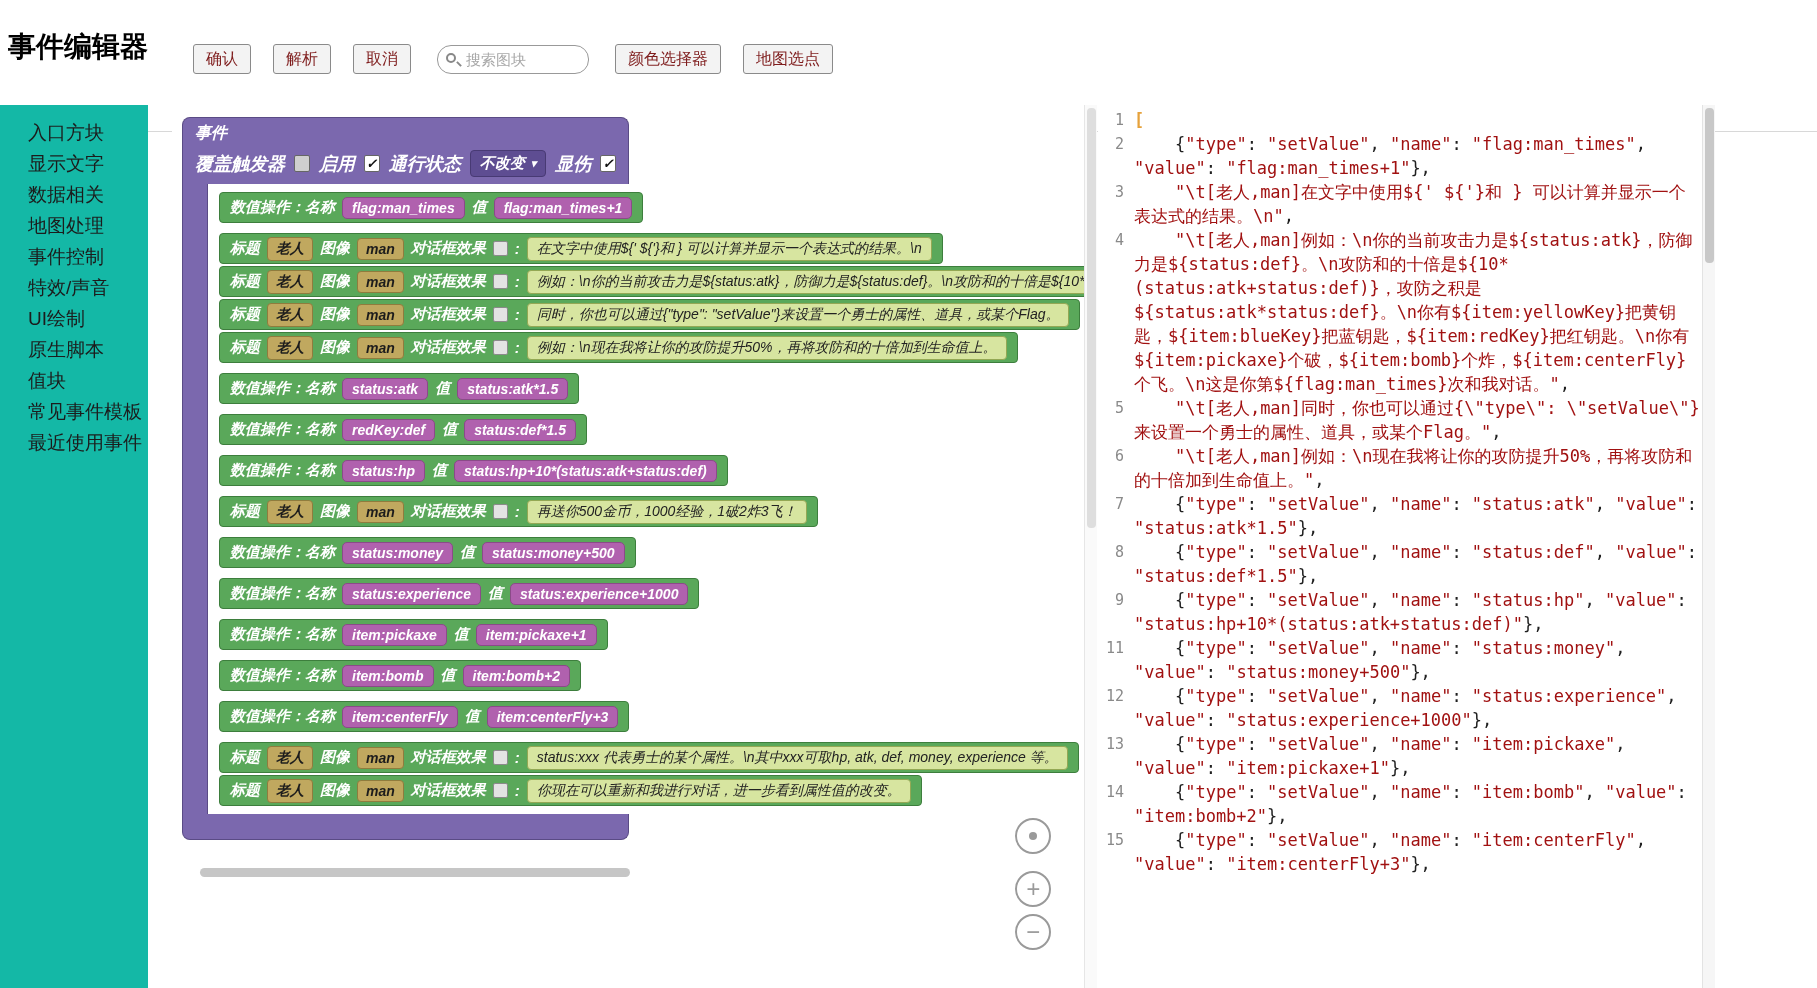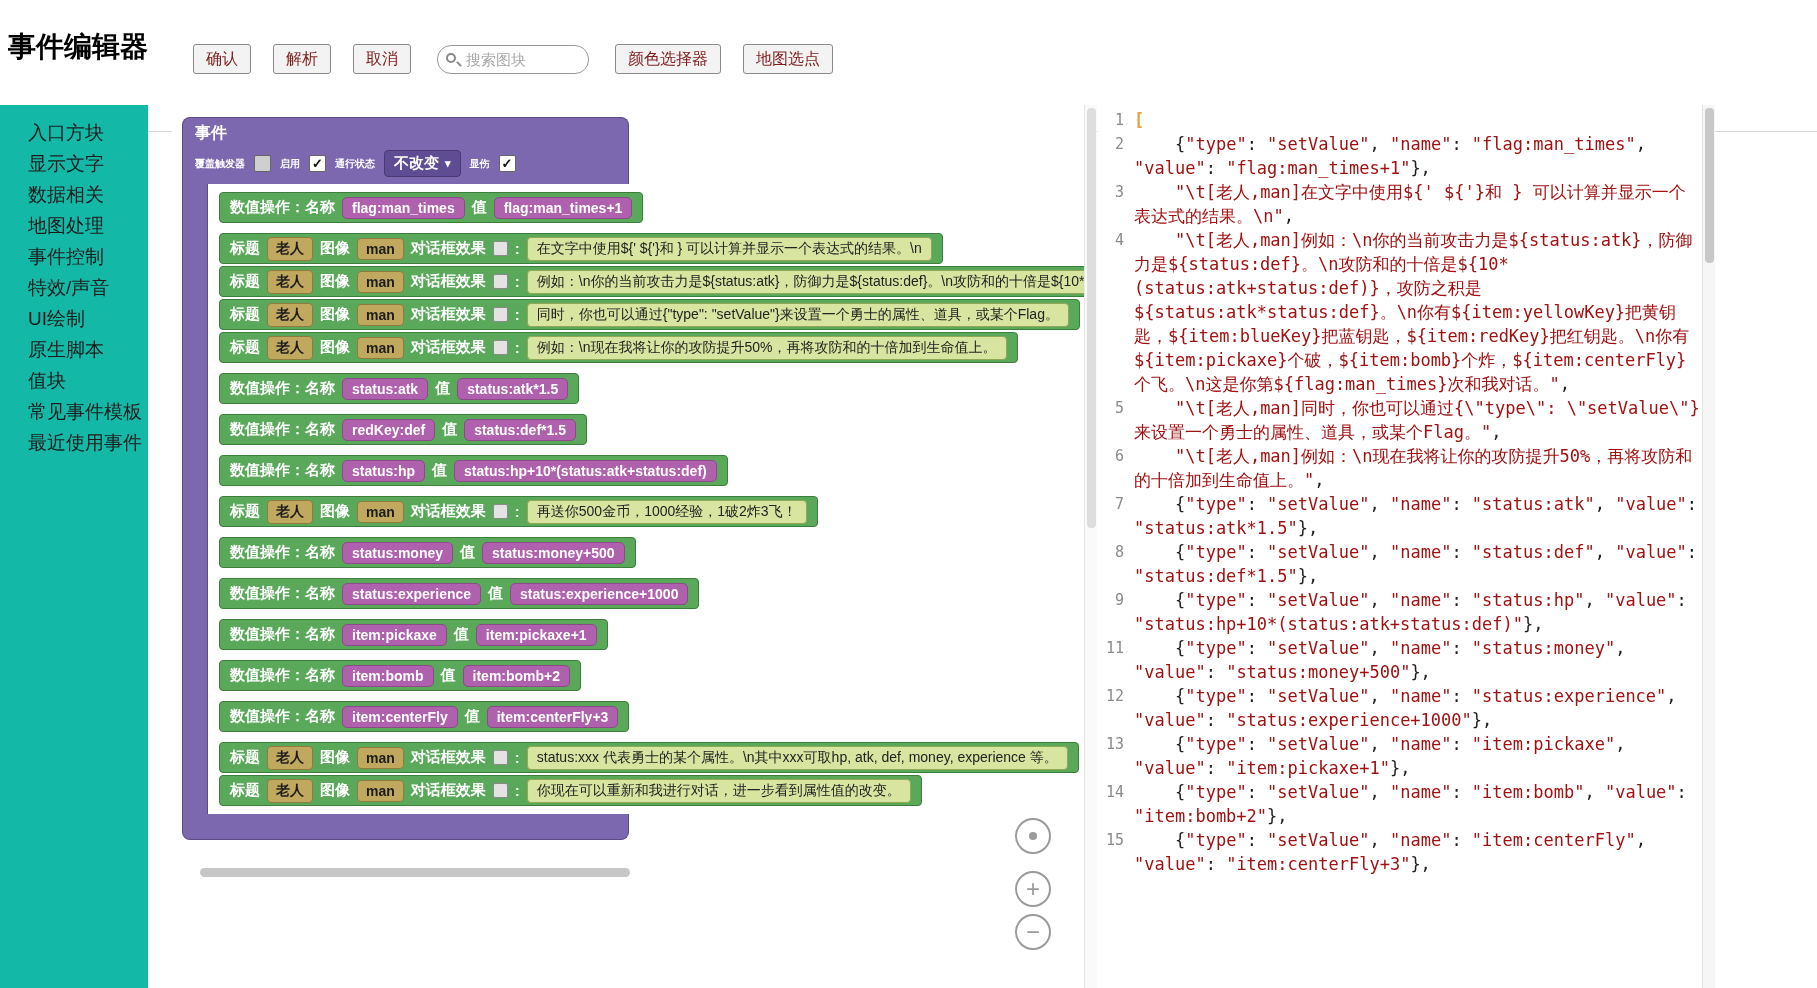--- a/index.html
+++ b/index.html
@@ -15,31 +15,31 @@
   .searchbox input { border:none; outline:none; width:115px; font-size:15px; color:#3b82f6; background:transparent; font-family:inherit; }
   .searchbox input::placeholder { color:#a8a8a8; }
   .mag { position:absolute; left:8px; top:7px; width:10px; height:10px; border:2px solid #888; border-radius:50%; }
   .mag::after { content:""; position:absolute; left:8px; top:8px; width:6px; height:2px; background:#888; transform:rotate(45deg); }
 
   
   #sidebar { position:absolute; left:0; top:105px; width:148px; height:883px; background:#14b8a6; padding-top:12px; }
   .sb-item { font-size:19px; color:#1c1c1c; line-height:31px; padding-left:28px; cursor:pointer; white-space:nowrap; }
 
   
-  #workspace { position:absolute; left:172px; top:105px; width:912px; height:883px; background:#fff; overflow:hidden; }
+  #workspace { position:absolute; left:172px; top:105px; width:912px; height:883px; background:#fff; overflow:hidden;font-style:italic; }
   #ws-vscroll { position:absolute; left:1084px; top:105px; width:13px; height:883px; background:#fafafa; border-left:1px solid #e6e6e6; }
   #ws-vthumb { position:absolute; left:2px; top:3px; width:9px; height:420px; background:#dedede; border-radius:4px; }
   #ws-hscroll { position:absolute; left:200px; top:868px; width:430px; height:9px; background:#c6c6c6; border-radius:5px; }
 
   
   #event-block { position:absolute; left:10px; top:12px; }
   .pb-header { width:447px; background:#7b68ae; border:1px solid #5a4b85; border-bottom:none; border-radius:8px 8px 0 0; padding:5px 12px 7px 12px; }
   .pb-title { font-size:16px; font-weight:bold; color:#fff; margin-bottom:6px; }
   .pb-fields { display:flex; align-items:center; gap:9px; }
-  .plabel { font-size:10px; font-weight:bold; color:#fff; white-space:nowrap; }
+  .plabel { font-size:18px; font-weight:bold; color:#fff; white-space:nowrap; }
   .cbox { width:17px; height:17px; background:#fff; border:1px solid #666; border-radius:2px; font-size:13px; line-height:15px; text-align:center; color:#111; font-weight:bold; cursor:pointer; }
   .cbox.unchecked { background:#cfcfcf; }
   .dropdown { display:inline-flex; align-items:center; gap:6px; background:#5e4d92; border:1px solid #483a74; border-radius:4px; padding:3px 9px; color:#fff; font-size:15px; font-weight:bold; cursor:pointer; white-space:nowrap; }
   .caret { font-size:11px; }
   .pb-body { display:flex; align-items:stretch; }
   .pb-spine { width:26px; background:#7b68ae; border-left:1px solid #5a4b85; border-right:1px solid #5a4b85; flex:none; }
   .pb-rows { padding:8px 0 8px 11px; }
   .pb-foot { width:447px; height:26px; background:#7b68ae; border:1px solid #5a4b85; border-top:none; border-radius:0 0 8px 8px; }
 
   

